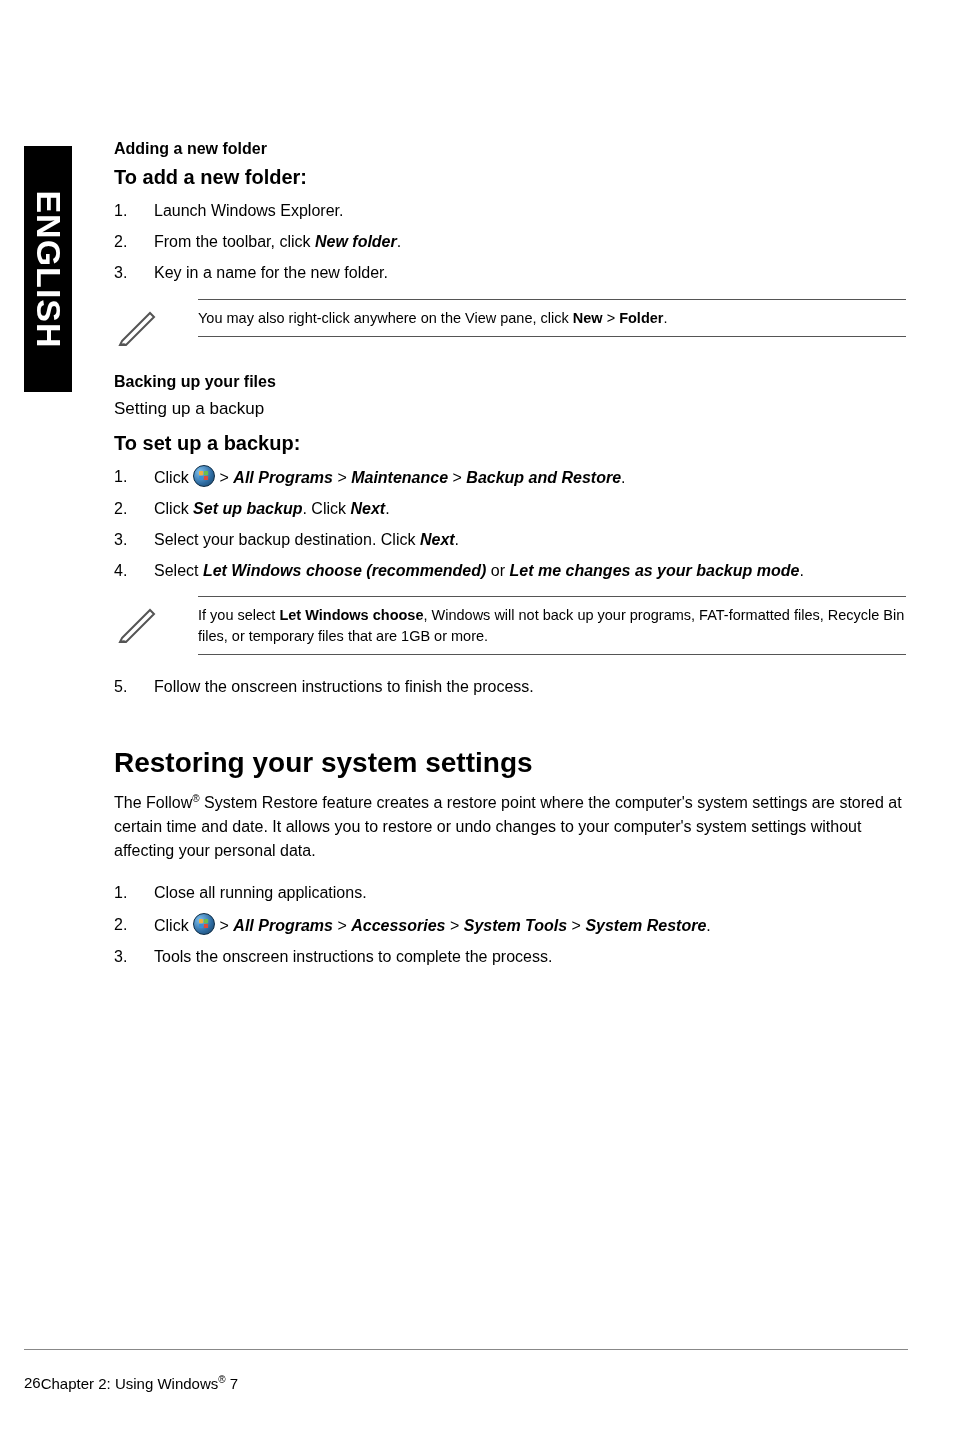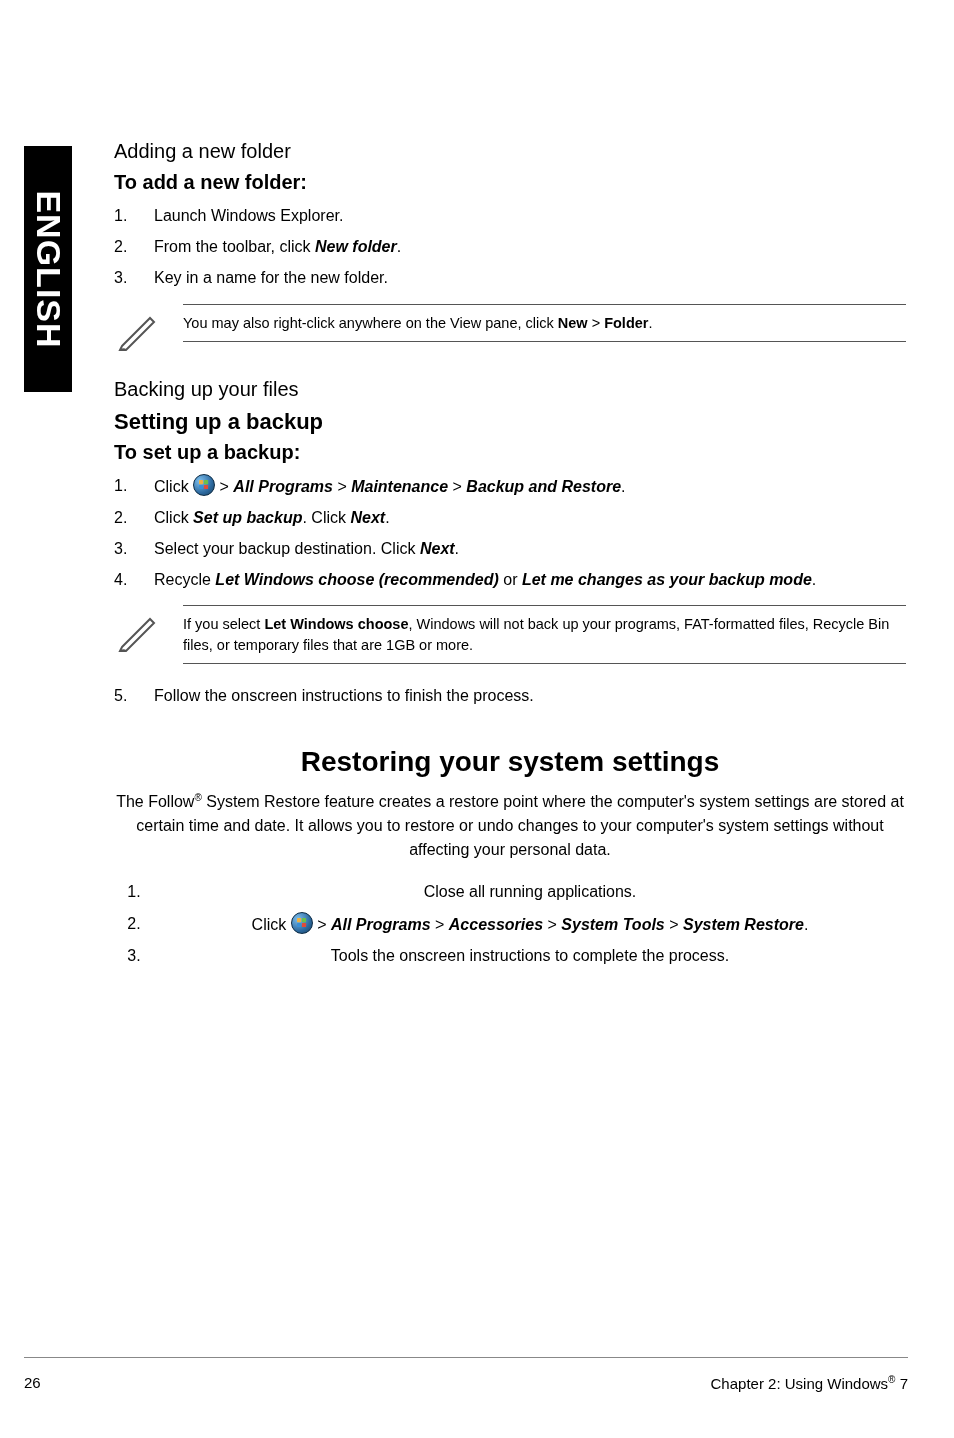--- a/index.html
+++ b/index.html
@@ -19,30 +19,30 @@
     font-size: 34px;
     letter-spacing: 1px;
     transform: rotate(90deg);
     white-space: nowrap;
   }
   .content {
     position: absolute;
     left: 114px; top: 140px;
     width: 792px;
   }
-  .h3 { font-size: 20px; font-weight: normal; margin-bottom: 8px; }
-  .h4 { font-size: 22px; font-weight: bold; margin-bottom: 6px; }
+  .h3 { font-size: 16px; font-weight: bold; margin-bottom: 8px; }
+  .h4 { font-size: 17px; font-weight: normal; margin-bottom: 13px; }
   .h5 { font-size: 20px; font-weight: bold; margin-bottom: 10px; }
   .list { margin-bottom: 12px; }
   .li { display: flex; margin-bottom: 8px; font-size: 16px; line-height: 1.45; }
   .li .num { width: 40px; flex: 0 0 40px; }
   .li .txt { flex: 1; }
   .li .txt b, .txt b { font-weight: bold; font-style: italic; }
   .note-block { margin: 14px 0 20px 0; }
-  .note-row { display: flex; align-items: flex-start; gap: 21px; }
+  .note-row { display: flex; align-items: flex-start; gap: 36px; }
   .note-icon { width: 48px; flex: 0 0 48px; padding-top: 2px; }
   .note-text { flex: 1; font-size: 14.5px; line-height: 1.4; padding-top: 8px; padding-bottom: 8px; }
   .note-text-wrap { border-top: 1px solid #555; border-bottom: 1px solid #555; }
   .h2 { font-size: 28px; font-weight: bold; margin-bottom: 12px; }
   .para { font-size: 16px; line-height: 1.5; margin-bottom: 18px; }
   .sup { font-size: 10px; vertical-align: super; }
   .start-orb {
     display: inline-block;
     width: 22px; height: 22px;
     border-radius: 50%;
@@ -55,27 +55,27 @@
     content: "";
     position: absolute;
     left: 5px; top: 5px;
     width: 6px; height: 6px;
     background: #f0b040;
     border-radius: 1px;
     box-shadow: 7px 0 0 #6cc04a, 0 7px 0 #3a8fd6, 7px 7px 0 #e04b3a;
     transform: scale(0.7);
     transform-origin: top left;
   }
-  .restoring { margin-top: 39px; text-align: center; }
+  .restoring { margin-top: 49px; }
   .footer {
     position: absolute;
     left: 24px; right: 46px; bottom: 46px;
     border-top: 1px solid #888;
-    padding-top: 16px;
-    display: flex; justify-content: space-between;
+    padding-top: 24px;
+    display: flex; 
     font-size: 15px;
   }
 </style>
 </head>
 <body>
 
 <div class="page">
   <div class="side-tab">
     <span>ENGLISH</span>
   </div>
@@ -134,21 +134,21 @@
       </div>
       <div class="li">
         <div class="num">3.</div>
         <div class="txt">
           <span>Select your backup destination. Click </span><b>Next</b><span>.</span>
         </div>
       </div>
       <div class="li">
         <div class="num">4.</div>
         <div class="txt">
-          <span>Recycle </span><b>Let Windows choose (recommended)</b><span> or </span><b>Let me changes as your backup mode</b><span>.</span>
+          <span>Select </span><b>Let Windows choose (recommended)</b><span> or </span><b>Let me changes as your backup mode</b><span>.</span>
         </div>
       </div>
     </div>
 
     <div class="note-block">
       <div class="note-row">
         <div class="note-icon">
           <svg viewBox="0 0 48 48" width="48" height="48">
             <path d="M8 40 L36 12 L40 16 L12 44 L6 44 Z" fill="none" stroke="#555" stroke-width="2"></path>
             <path d="M6 44 Q 10 42 12 44" fill="none" stroke="#555" stroke-width="1.5"></path>

